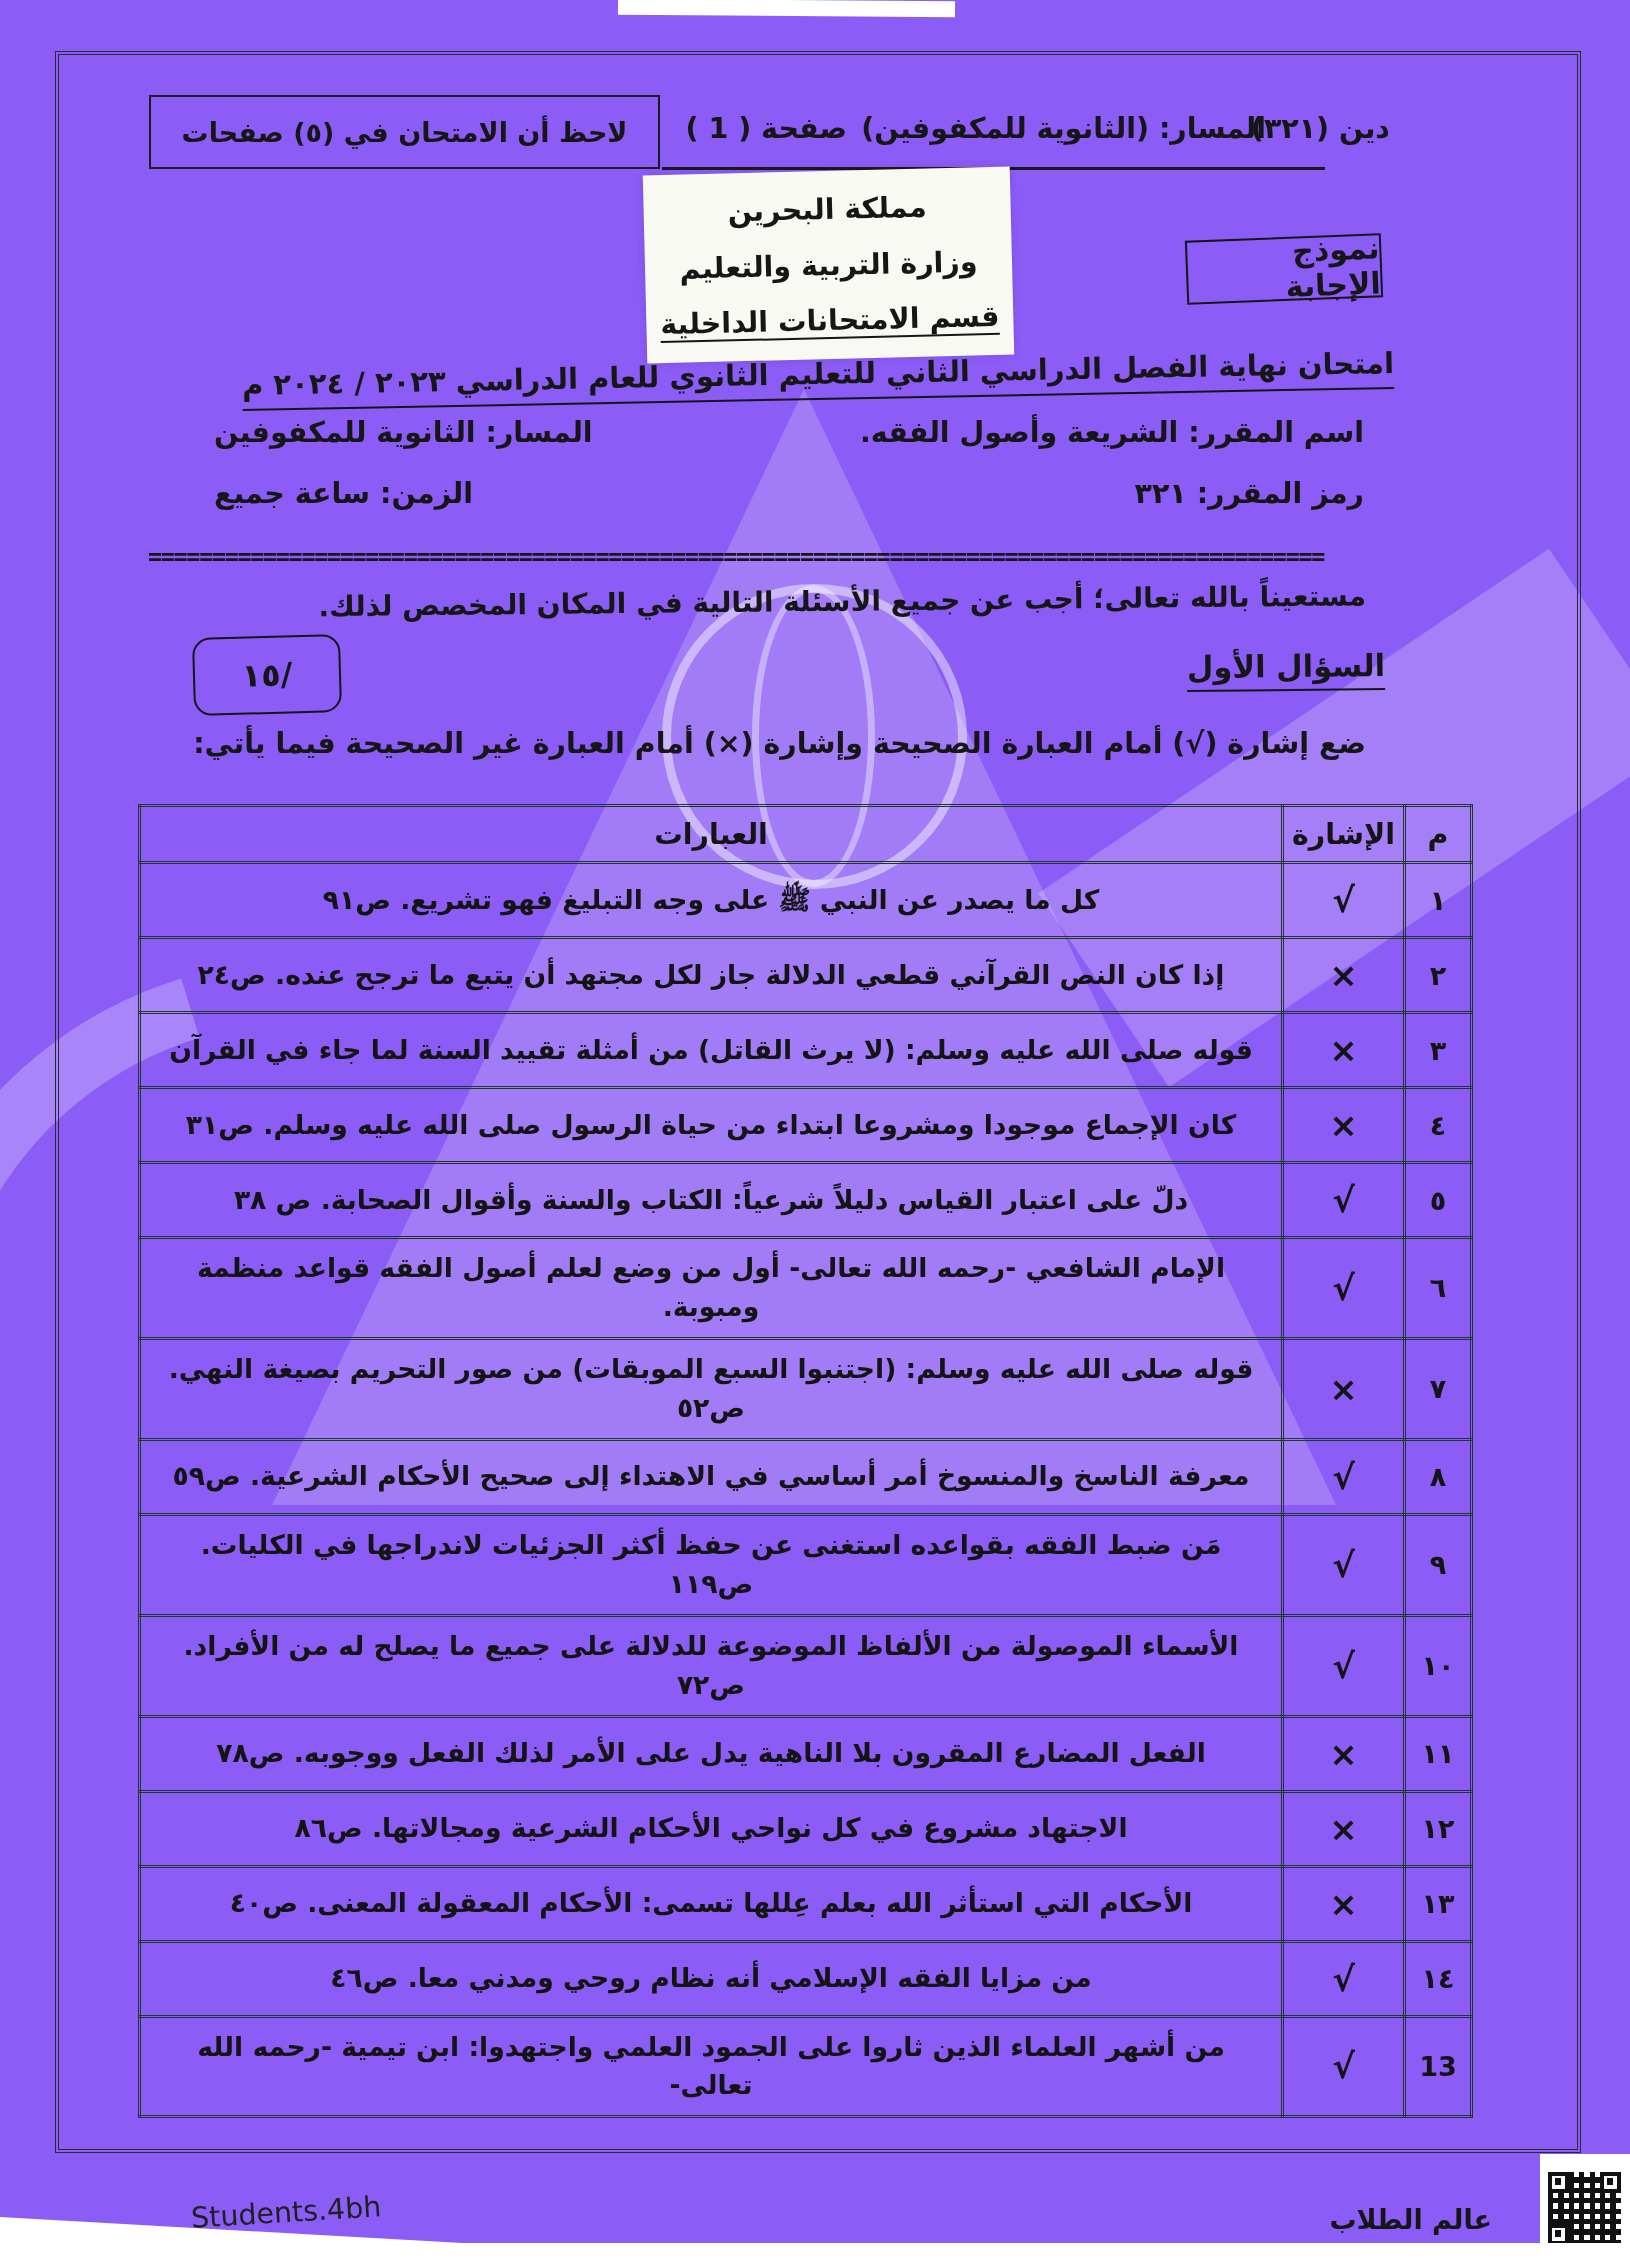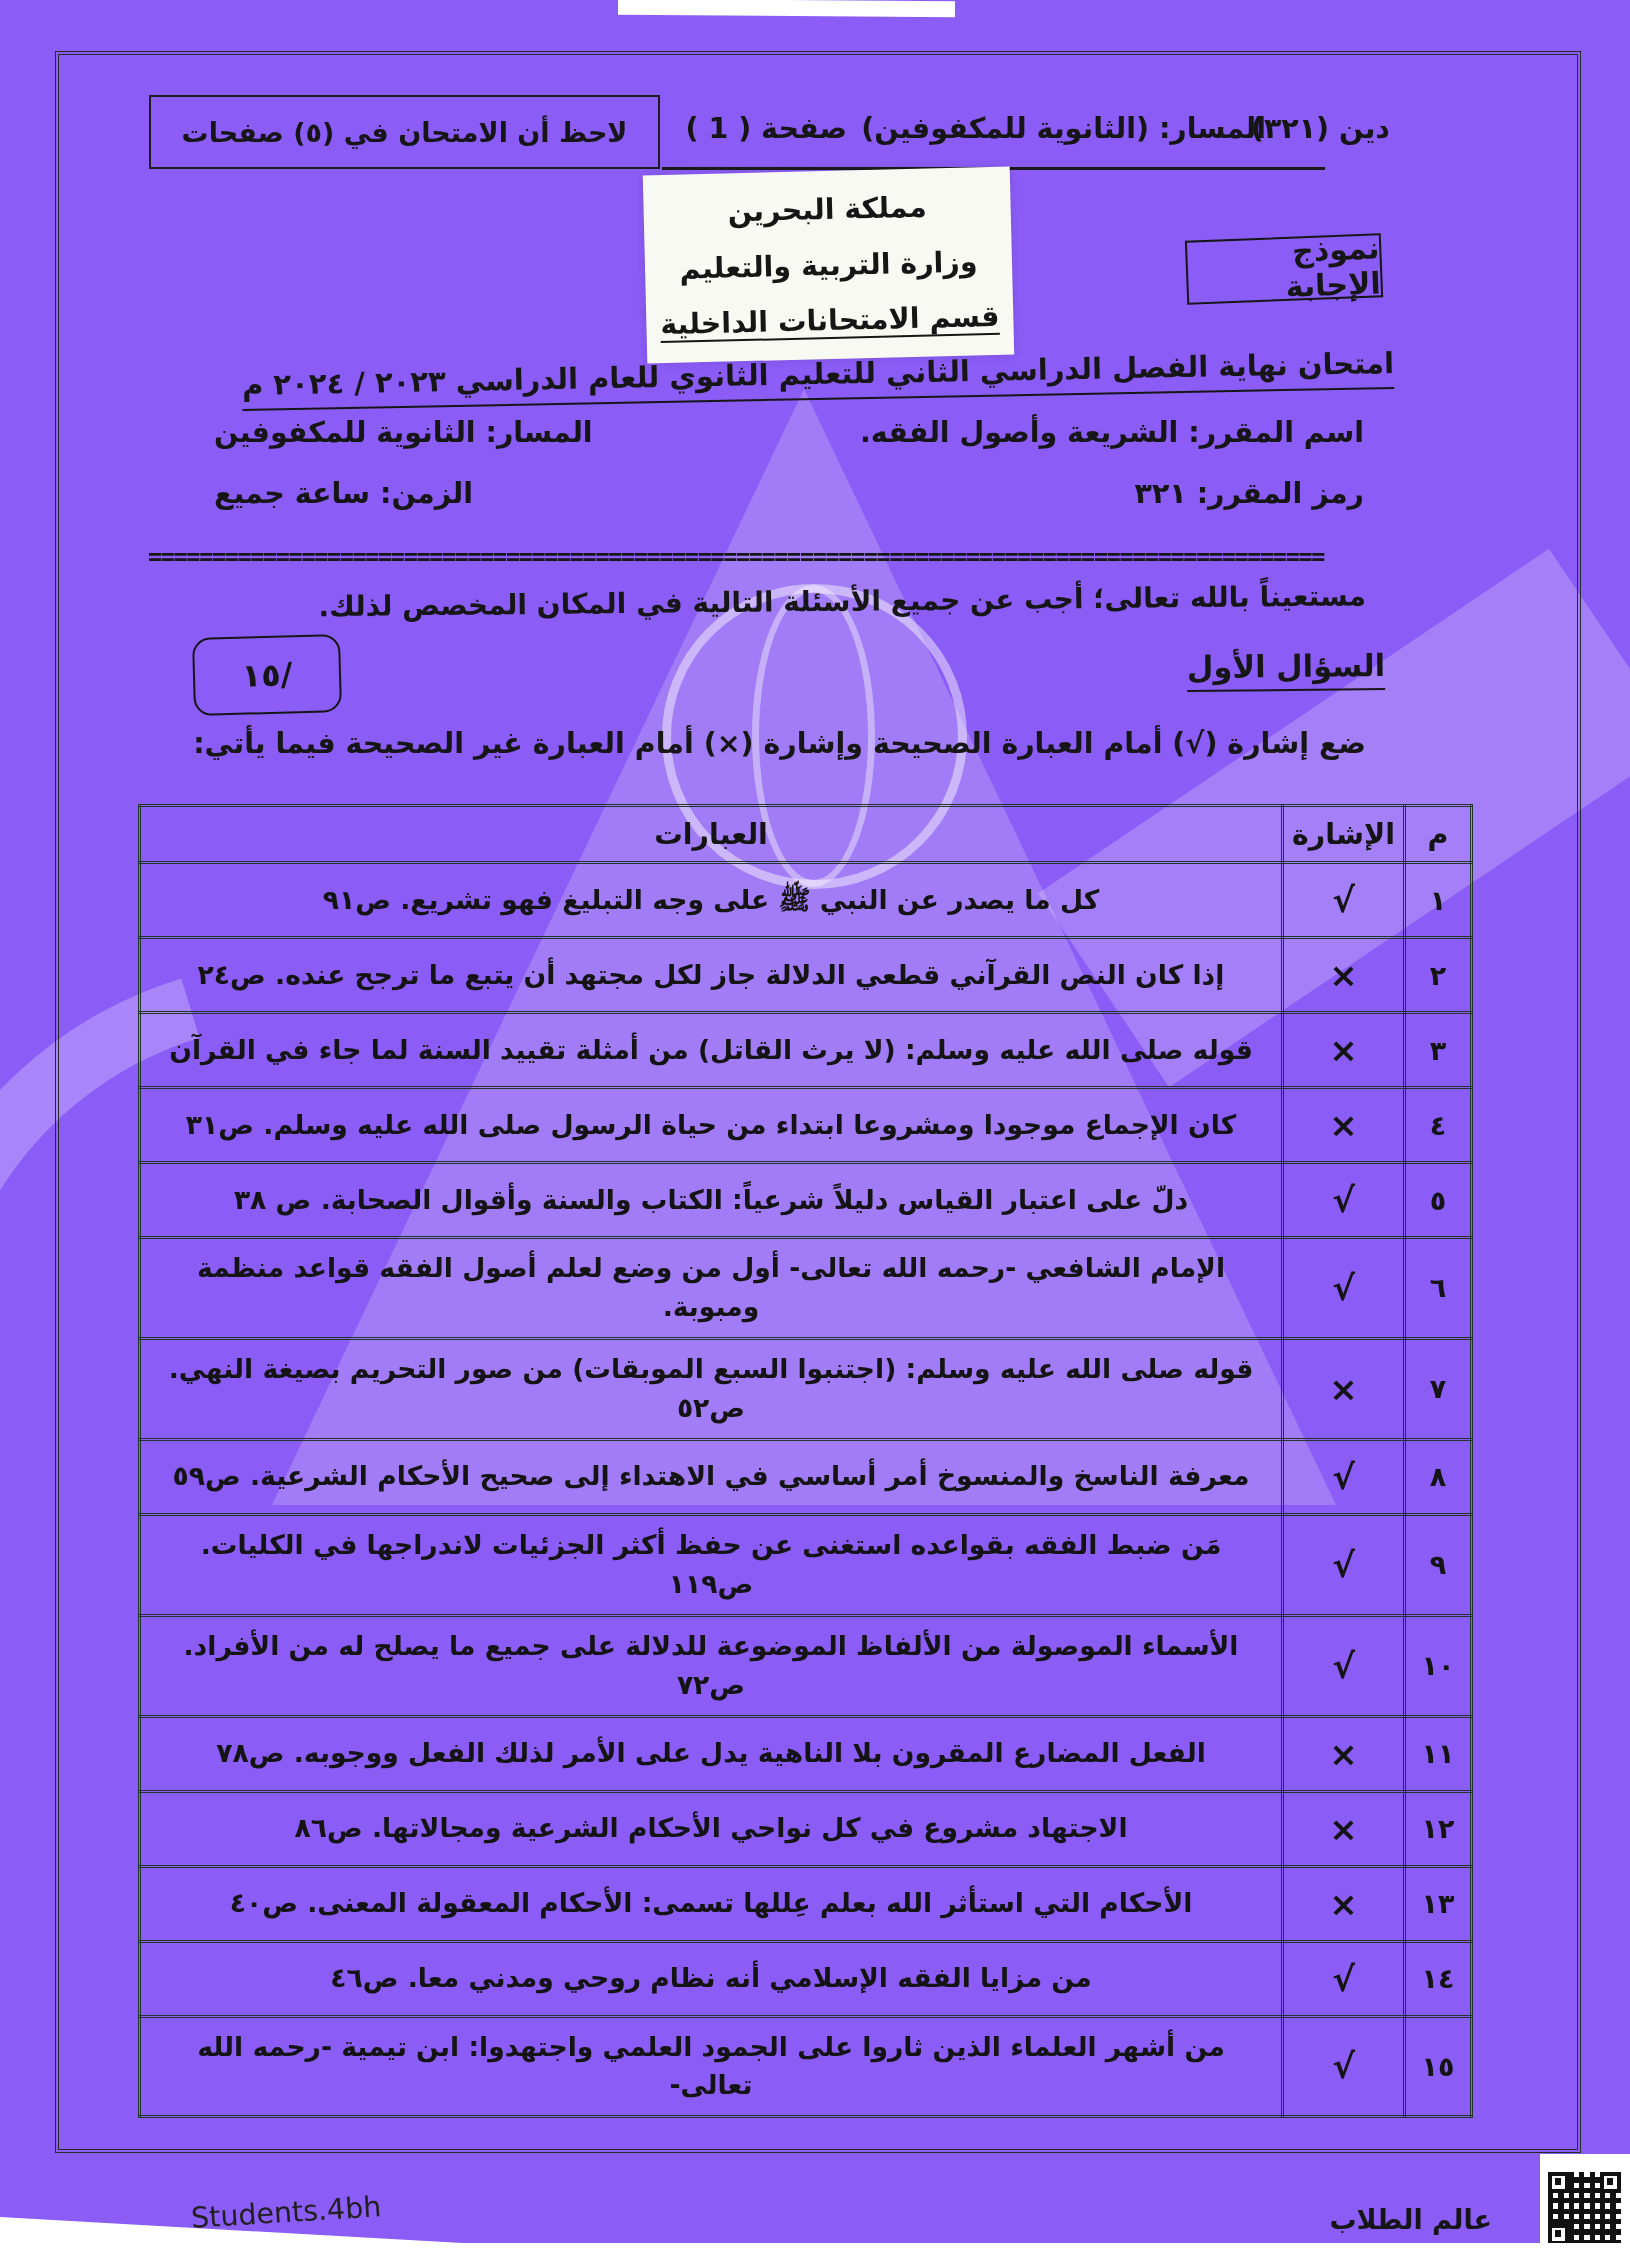--- a/index.html
+++ b/index.html
@@ -234,21 +234,21 @@
             <td class="c-num">١٣</td>
             <td class="c-mark">×</td>
             <td class="c-text">الأحكام التي استأثر الله بعلم عِللها تسمى: الأحكام المعقولة المعنى. ص٤٠</td>
           </tr>
           <tr>
             <td class="c-num">١٤</td>
             <td class="c-mark">√</td>
             <td class="c-text">من مزايا الفقه الإسلامي أنه نظام روحي ومدني معا. ص٤٦</td>
           </tr>
           <tr>
-            <td class="c-num">١٥</td>
+            <td class="c-num">13</td>
             <td class="c-mark">√</td>
             <td class="c-text">من أشهر العلماء الذين ثاروا على الجمود العلمي واجتهدوا: ابن تيمية -رحمه الله تعالى-</td>
           </tr>
         </tbody>
     </table>
   </div>
 
   <div class="z footer-left">Students.4bh</div>
   <div class="z footer-right">عالم الطلاب</div>
   <div class="z qr-label">

